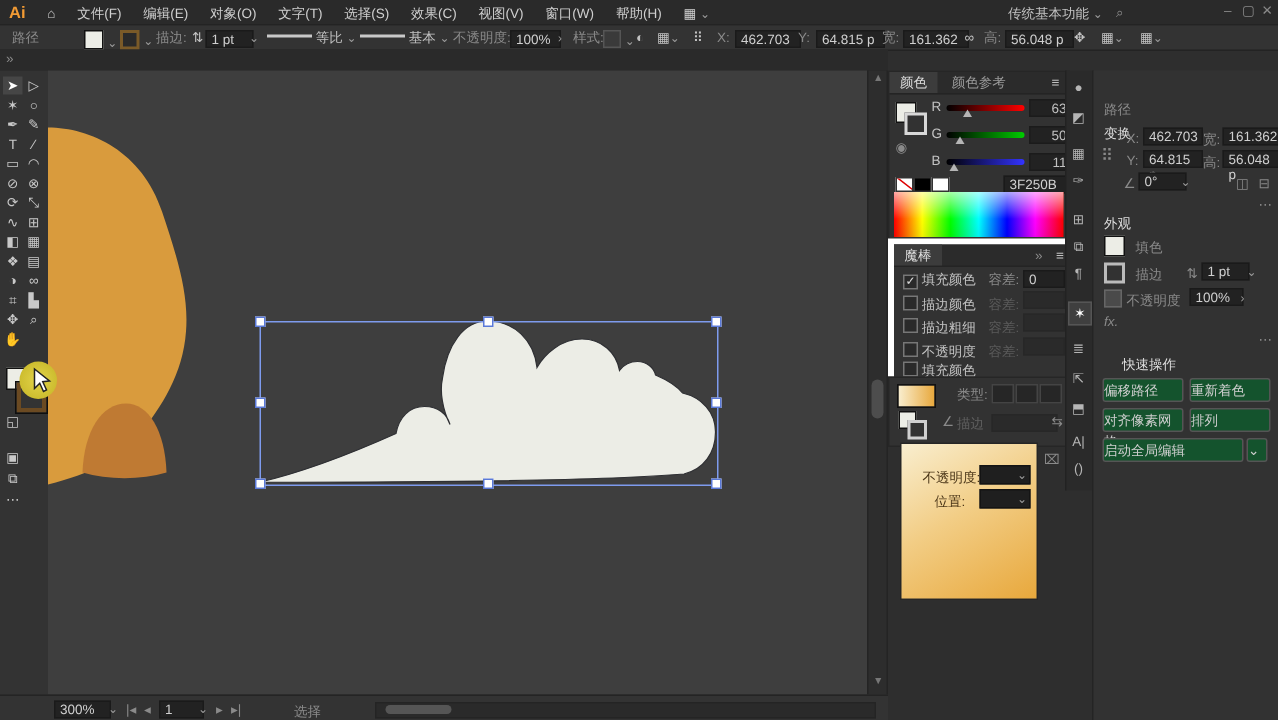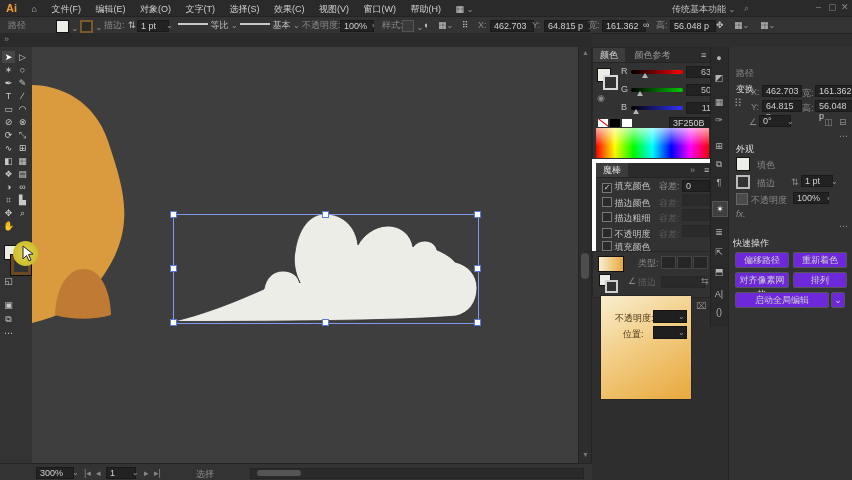--- a/index.html
+++ b/index.html
@@ -37,21 +37,21 @@
   .ptab{display:inline-block;padding:0 7px;height:14px;color:#9a9a9a}
   .ptab.on{background:#3c3c3c;color:#dedede}
   .slider{position:absolute;height:4px;border-radius:2px}
   .sthumb{position:absolute;top:3px;width:0;height:0;border-left:3px solid transparent;border-right:3px solid transparent;border-bottom:5px solid #b5b5b5}
   .val{position:absolute;width:22px;height:10px;background:#222;border:1px solid #1b1b1b;text-align:right;padding:0 2px;line-height:10px}
   .spectrum{position:absolute;left:3px;top:80px;width:113px;height:30px;
     background:linear-gradient(to bottom,rgba(255,255,255,.65),rgba(255,255,255,0) 60%,rgba(0,0,0,.05)),
     linear-gradient(to right,#f00,#ff0,#0f0,#0ff,#00f,#f0f,#f00)}
   .chk{display:inline-block;width:8px;height:8px;border:1px solid #777;background:#2a2a2a;vertical-align:-1px;text-align:center;line-height:8px;font-size:8px;color:#ddd}
   .wrow{position:absolute;left:6px;height:14px;line-height:14px;white-space:nowrap}
-  .qbtn{position:absolute;height:14px;line-height:14px;text-align:center;background:#6d28d9;border:1px solid #555;border-radius:2px;color:#cfcfcf}
+  .qbtn{position:absolute;height:14px;line-height:14px;text-align:left;background:#14532d;border:1px solid #555;border-radius:2px;color:#cfcfcf}
   .dockicons{left:710px;top:47px;width:17px;height:280px;background:#2a2a2a;border-left:1px solid #222;border-right:1px solid #222}
   .dicon{position:absolute;left:1px;width:14px;height:14px;text-align:center;line-height:14px;color:#b5b5b5;font-size:9px}
   .dicon.active{background:#3f3f3f;color:#fff;border:1px solid #555}
   .gradcard{position:absolute;left:9px;top:249px;width:90px;height:103px;
     background:linear-gradient(150deg,#f9eecf 0%,#f2cd85 45%,#e8a83c 100%);box-shadow:0 0 0 1px #262626}
   .gfield{position:absolute;width:32px;height:11px;background:#1f1f1f;border:1px solid #141414}
   .statusbar{left:0;top:463px;width:592px;height:17px;background:#333;border-top:1px solid #242424}
   .hscroll{position:absolute;left:250px;top:4px;width:332px;height:9px;background:#2a2a2a;border:1px solid #242424}
   .hthumb{position:absolute;left:6px;top:1px;width:44px;height:6px;background:#555;border-radius:3px}
   .watermark{left:744px;top:6px;width:108px;height:40px;z-index:50;pointer-events:none}
@@ -322,21 +322,21 @@
     <span class="abs grey" style="left:28px;top:130px">描边</span>
     <span class="abs grey" style="left:62px;top:130px">⇅</span>
     <div class="field abs" style="left:72px;top:128px;width:24px">1 pt</div>
     <span class="abs chev" style="left:102px;top:130px">⌄</span>
     <div class="abs" style="left:7px;top:146px;width:10px;height:10px;background:#4a4a4a;border:1px solid #666"></div>
     <span class="abs grey" style="left:22px;top:147px">不透明度</span>
     <div class="field abs" style="left:64px;top:145px;width:28px">100%</div>
     <span class="abs chev" style="left:98px;top:147px">›</span>
     <span class="abs grey" style="left:7px;top:162px;font-style:italic">fx.</span>
     <span class="abs grey" style="left:110px;top:174px">⋯</span>
-    <span class="abs" style="left:4px;top:190px;color:#dedede">快速操作</span>
+    <span class="abs" style="left:19px;top:190px;color:#dedede">快速操作</span>
     <div class="qbtn" style="left:6px;top:205px;width:52px">偏移路径</div>
     <div class="qbtn" style="left:64px;top:205px;width:52px">重新着色</div>
     <div class="qbtn" style="left:6px;top:225px;width:52px">对齐像素网格</div>
     <div class="qbtn" style="left:64px;top:225px;width:52px">排列</div>
     <div class="qbtn" style="left:6px;top:245px;width:92px">启动全局编辑</div>
     <div class="qbtn" style="left:102px;top:245px;width:12px">⌄</div>
   </div>
 
   <div class="abs statusbar">
     <div class="field abs" style="left:36px;top:3px;width:30px">300%</div>

